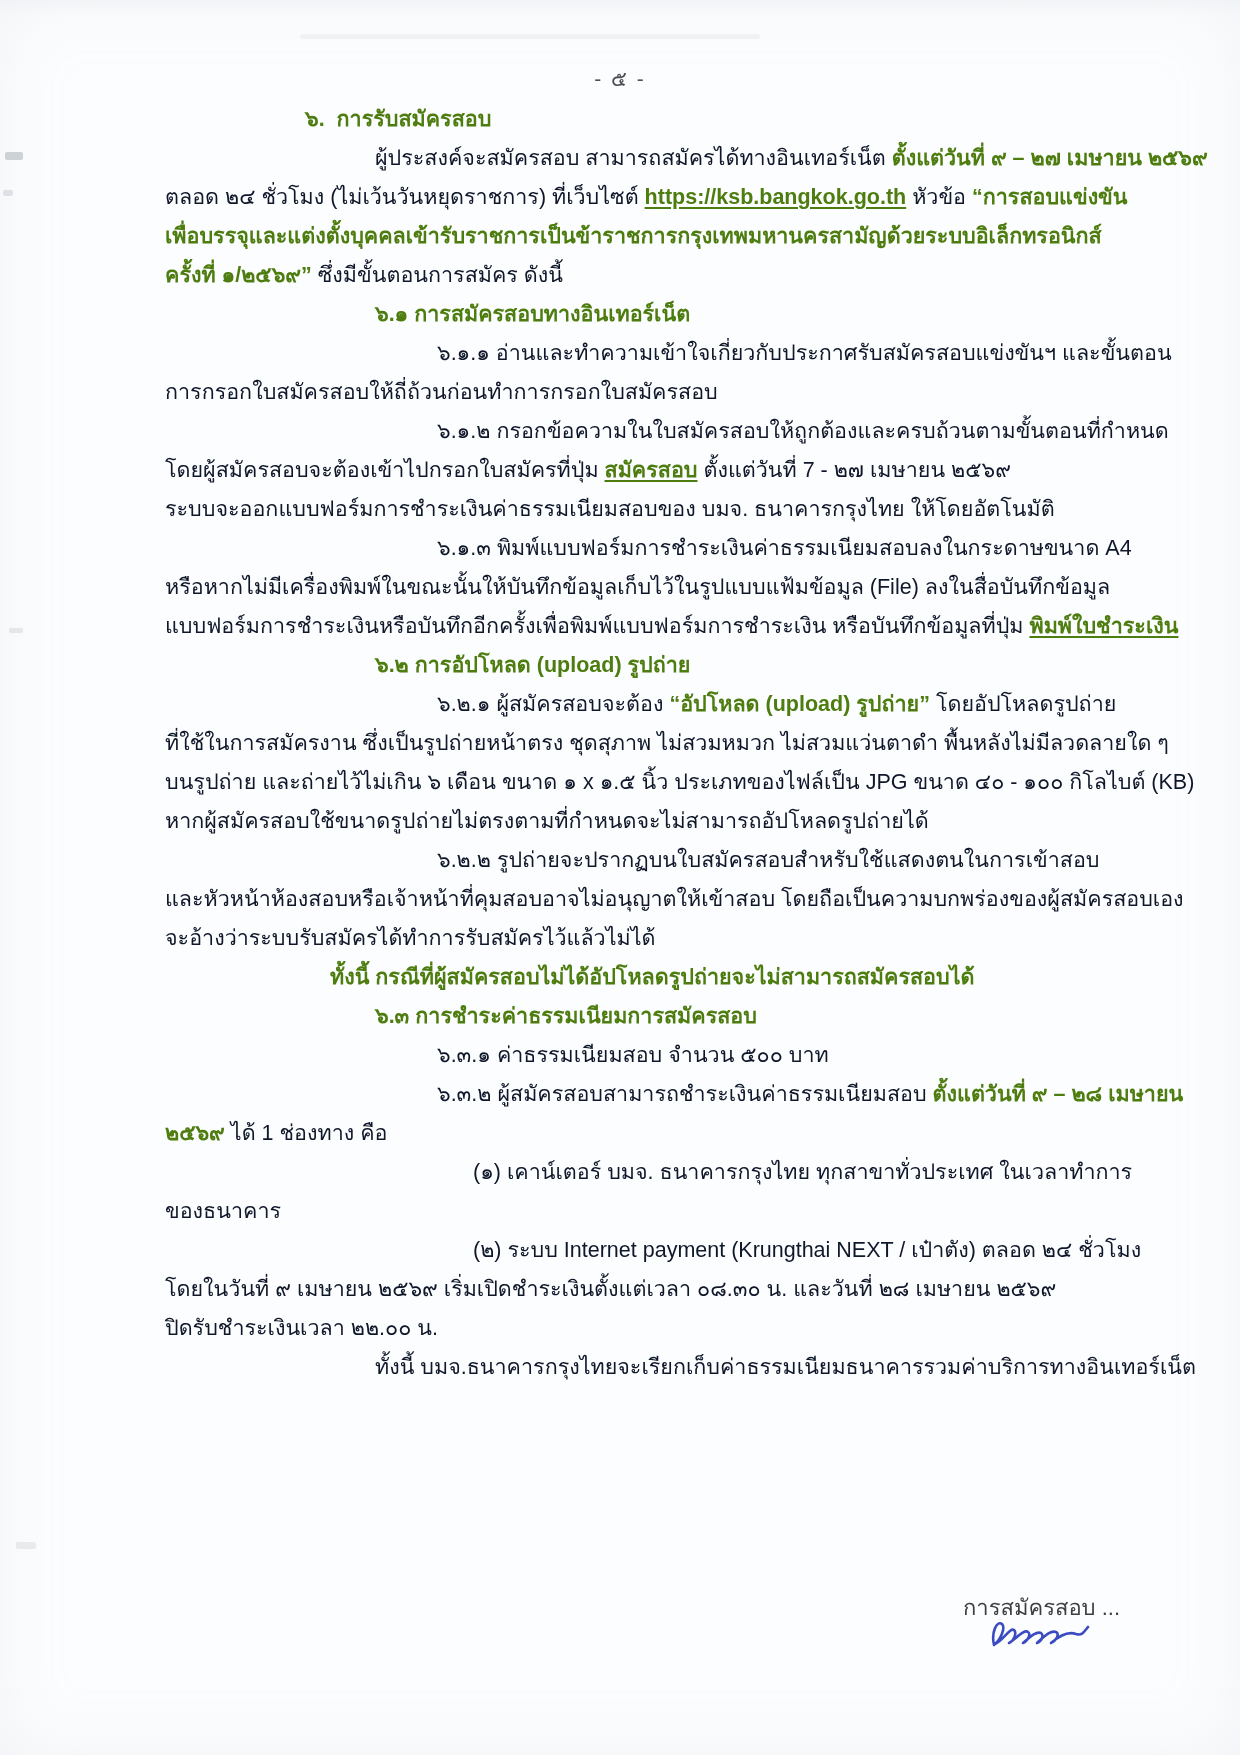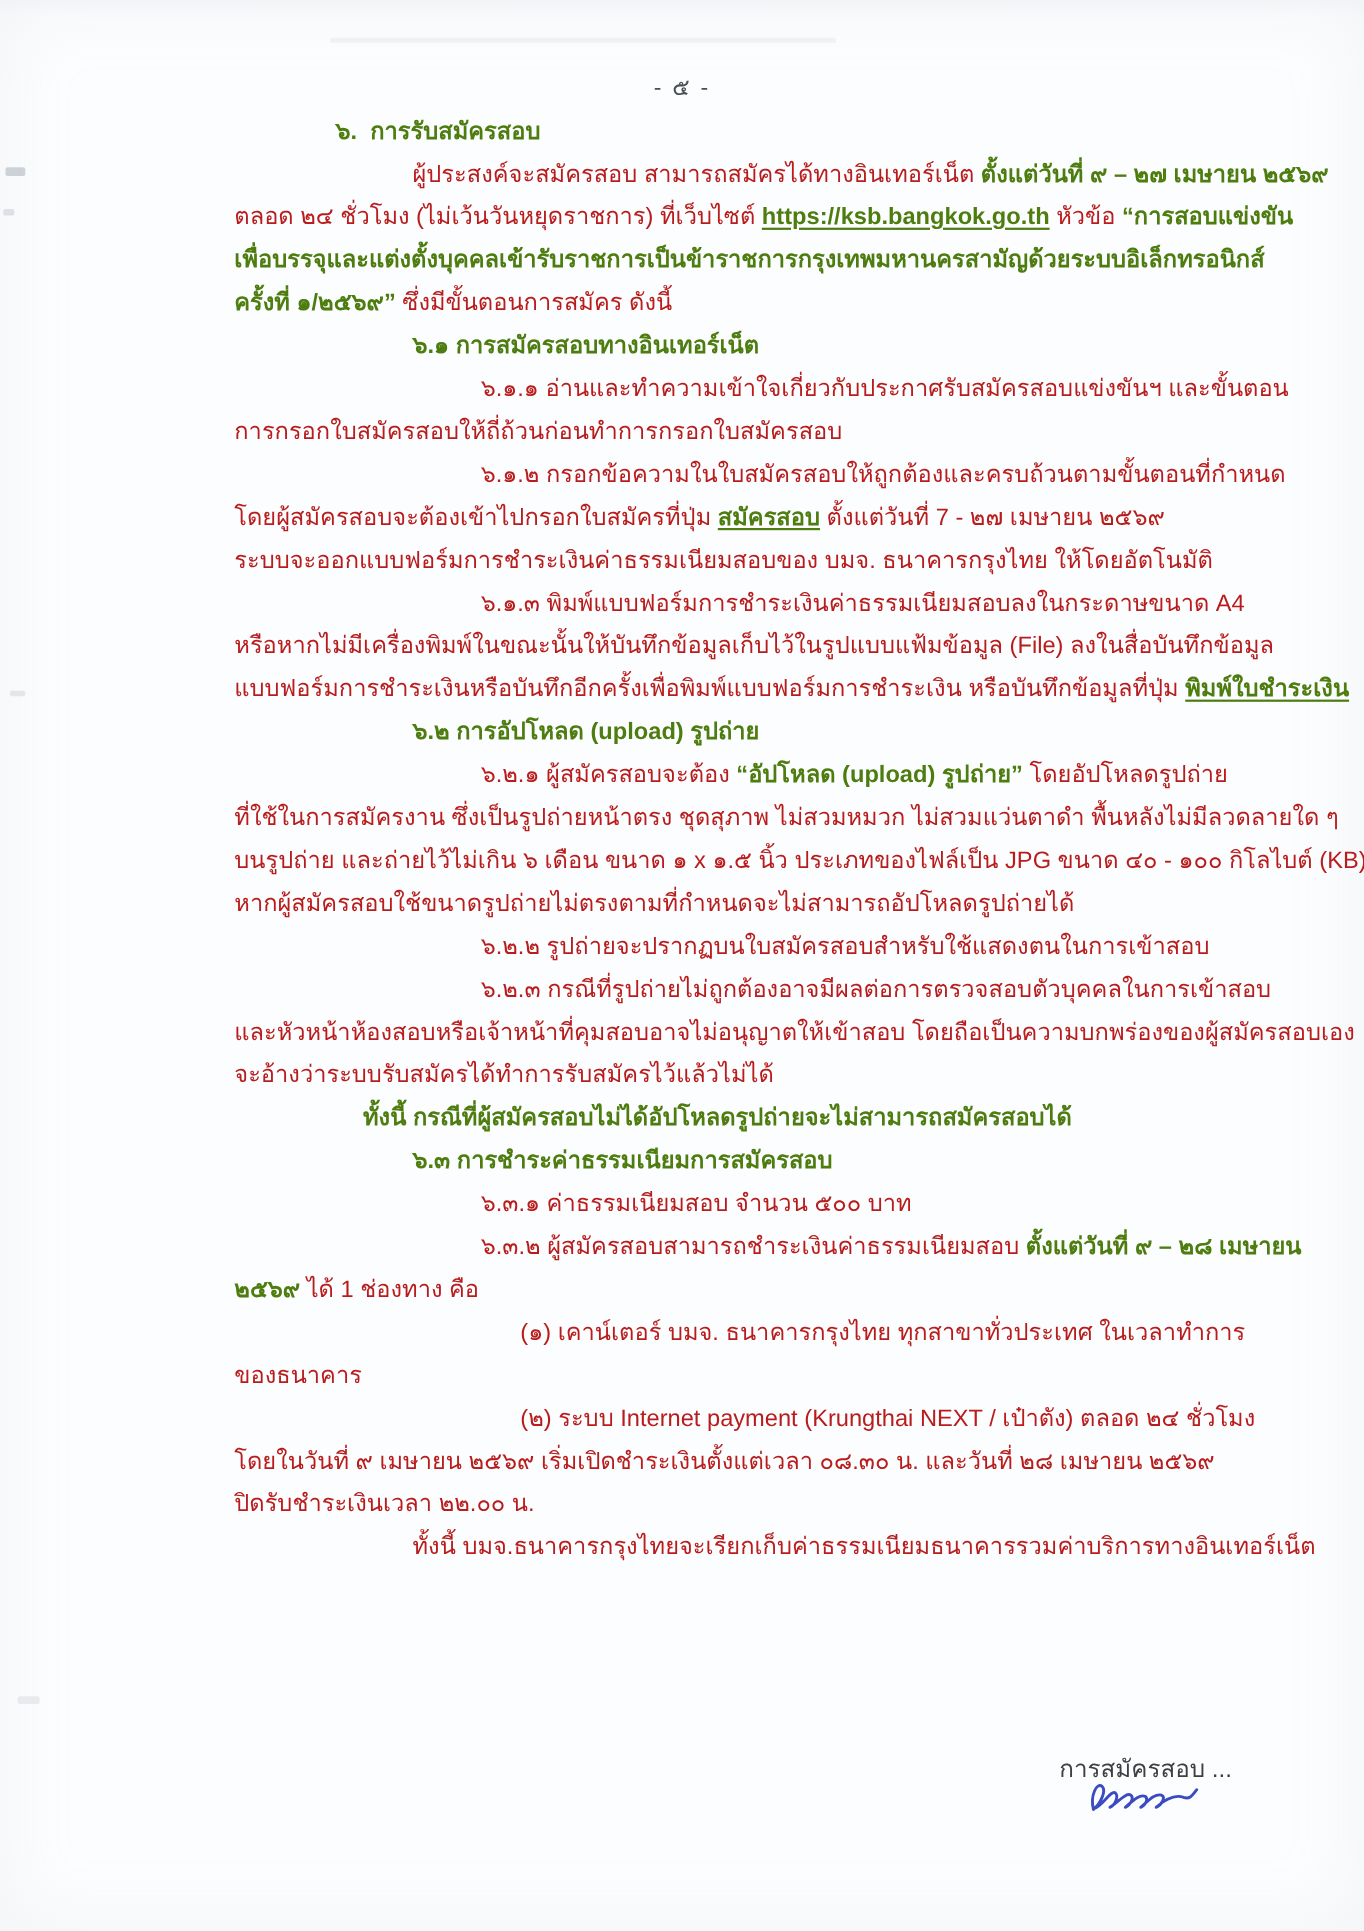--- a/index.html
+++ b/index.html
@@ -25,27 +25,27 @@
   .page-number {
     position: absolute; top: 62px; left: 0; width: 100%;
     text-align: center;
     font-size: 21px; color: #4b4f55; letter-spacing: 2px;
   }
   .content {
     position: absolute; left: 165px; top: 100px; width: 960px;
     font-size: 21.5px;
   }
   .line { height: 39px; line-height: 39px; white-space: nowrap; }
-  .in0 { padding-left: 0; margin-left: 48px; }
+  .in0 { padding-left: 0; }
   .in1 { padding-left: 140px; }  
   .in2 { padding-left: 210px; }  
   .in3 { padding-left: 272px; }  
   .in4 { padding-left: 308px; text-align: center; }  
   .in5 { padding-left: 165px; }  
-  .seg { color: #b91c1c; }
+  .seg { color: #0f172a; }
   .seg.b { font-weight: bold; color: #4d7c0f; }
   .seg.u { text-decoration: underline; text-underline-offset: 3px; }
   .signature {
     position: absolute; left: 985px; top: 1610px;
     width: 110px; height: 48px;
   }
   .catchword {
     position: absolute; left: 963px; top: 1590px;
     font-size: 22px; color: #3d3f42;
   }
@@ -76,21 +76,20 @@
       <div class="line in0"><span class="seg">ระบบจะออกแบบฟอร์มการชำระเงินค่าธรรมเนียมสอบของ บมจ. ธนาคารกรุงไทย ให้โดยอัตโนมัติ</span></div>
       <div class="line in3"><span class="seg">๖.๑.๓ พิมพ์แบบฟอร์มการชำระเงินค่าธรรมเนียมสอบลงในกระดาษขนาด A4</span></div>
       <div class="line in0"><span class="seg">หรือหากไม่มีเครื่องพิมพ์ในขณะนั้นให้บันทึกข้อมูลเก็บไว้ในรูปแบบแฟ้มข้อมูล (File) ลงในสื่อบันทึกข้อมูล</span></div>
       <div class="line in0"><span class="seg">แบบฟอร์มการชำระเงินหรือบันทึกอีกครั้งเพื่อพิมพ์แบบฟอร์มการชำระเงิน หรือบันทึกข้อมูลที่ปุ่ม </span><span class="seg b u">พิมพ์ใบชำระเงิน</span></div>
       <div class="line in2"><span class="seg b">๖.๒ การอัปโหลด (upload) รูปถ่าย</span></div>
       <div class="line in3"><span class="seg">๖.๒.๑ ผู้สมัครสอบจะต้อง </span><span class="seg b">“อัปโหลด (upload) รูปถ่าย”</span><span class="seg"> โดยอัปโหลดรูปถ่าย</span></div>
       <div class="line in0"><span class="seg">ที่ใช้ในการสมัครงาน ซึ่งเป็นรูปถ่ายหน้าตรง ชุดสุภาพ ไม่สวมหมวก ไม่สวมแว่นตาดำ พื้นหลังไม่มีลวดลายใด ๆ</span></div>
       <div class="line in0"><span class="seg">บนรูปถ่าย และถ่ายไว้ไม่เกิน ๖ เดือน ขนาด ๑ x ๑.๕ นิ้ว ประเภทของไฟล์เป็น JPG ขนาด ๔๐ - ๑๐๐ กิโลไบต์ (KB)</span></div>
       <div class="line in0"><span class="seg">หากผู้สมัครสอบใช้ขนาดรูปถ่ายไม่ตรงตามที่กำหนดจะไม่สามารถอัปโหลดรูปถ่ายได้</span></div>
       <div class="line in3"><span class="seg">๖.๒.๒ รูปถ่ายจะปรากฏบนใบสมัครสอบสำหรับใช้แสดงตนในการเข้าสอบ</span></div>
-      <div class="line in3"><span class="seg">๖.๒.๓ กรณีที่รูปถ่ายไม่ถูกต้องอาจมีผลต่อการตรวจสอบตัวบุคคลในการเข้าสอบ</span></div>
       <div class="line in0"><span class="seg">และหัวหน้าห้องสอบหรือเจ้าหน้าที่คุมสอบอาจไม่อนุญาตให้เข้าสอบ โดยถือเป็นความบกพร่องของผู้สมัครสอบเอง</span></div>
       <div class="line in0"><span class="seg">จะอ้างว่าระบบรับสมัครได้ทำการรับสมัครไว้แล้วไม่ได้</span></div>
       <div class="line in5"><span class="seg b">ทั้งนี้ กรณีที่ผู้สมัครสอบไม่ได้อัปโหลดรูปถ่ายจะไม่สามารถสมัครสอบได้</span></div>
       <div class="line in2"><span class="seg b">๖.๓ การชำระค่าธรรมเนียมการสมัครสอบ</span></div>
       <div class="line in3"><span class="seg">๖.๓.๑ ค่าธรรมเนียมสอบ จำนวน ๕๐๐ บาท</span></div>
       <div class="line in3"><span class="seg">๖.๓.๒ ผู้สมัครสอบสามารถชำระเงินค่าธรรมเนียมสอบ </span><span class="seg b">ตั้งแต่วันที่ ๙ – ๒๘ เมษายน</span></div>
       <div class="line in0"><span class="seg b">๒๕๖๙</span><span class="seg"> ได้ 1 ช่องทาง คือ</span></div>
       <div class="line in4"><span class="seg">(๑) เคาน์เตอร์ บมจ. ธนาคารกรุงไทย ทุกสาขาทั่วประเทศ ในเวลาทำการ</span></div>
       <div class="line in0"><span class="seg">ของธนาคาร</span></div>
       <div class="line in4"><span class="seg">(๒) ระบบ Internet payment (Krungthai NEXT / เป๋าตัง) ตลอด ๒๔ ชั่วโมง</span></div>

